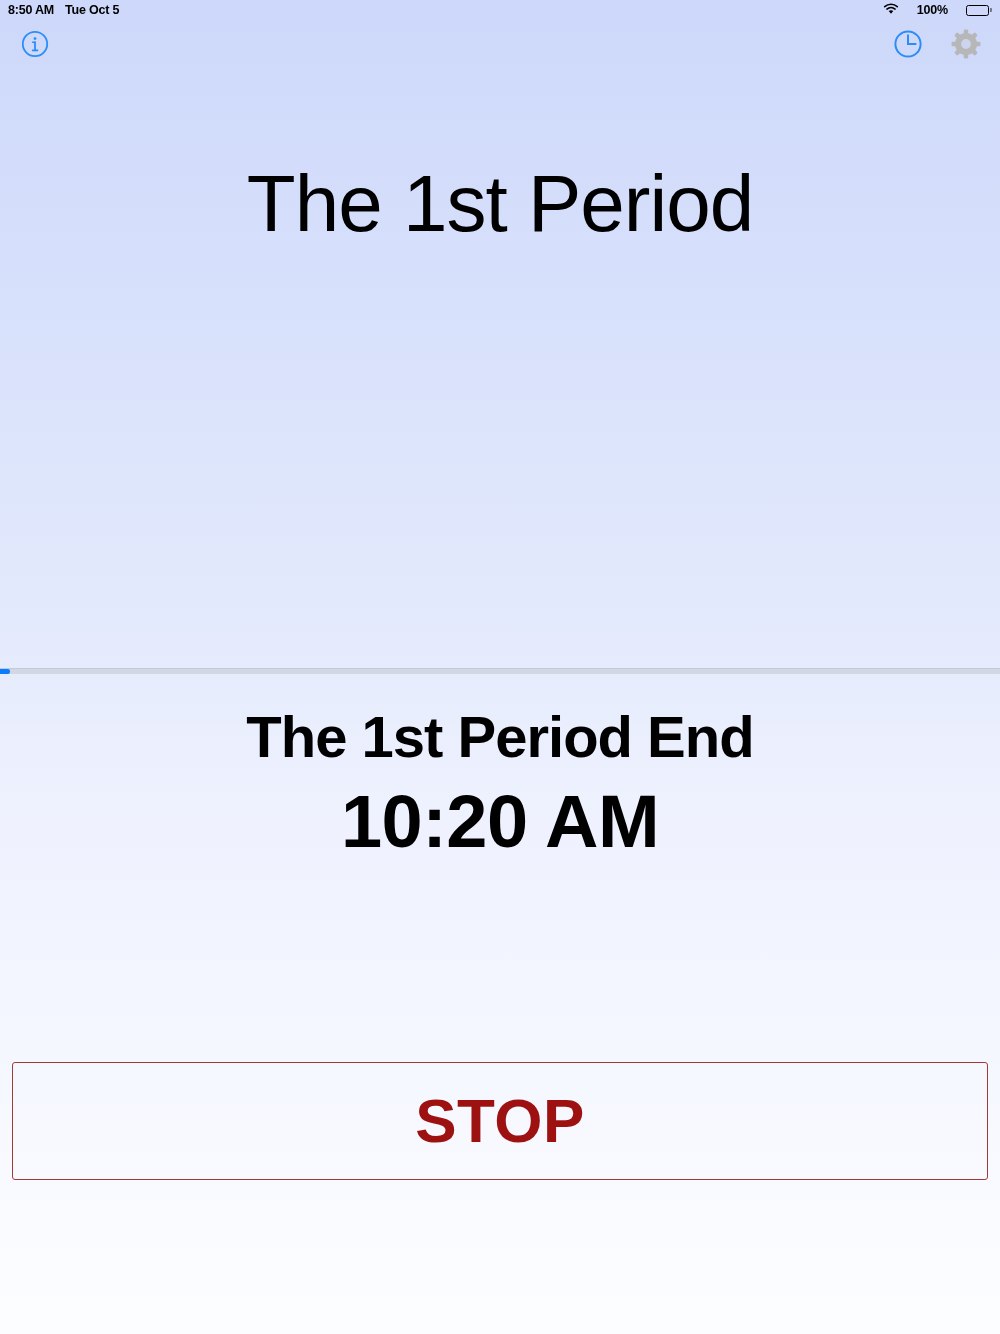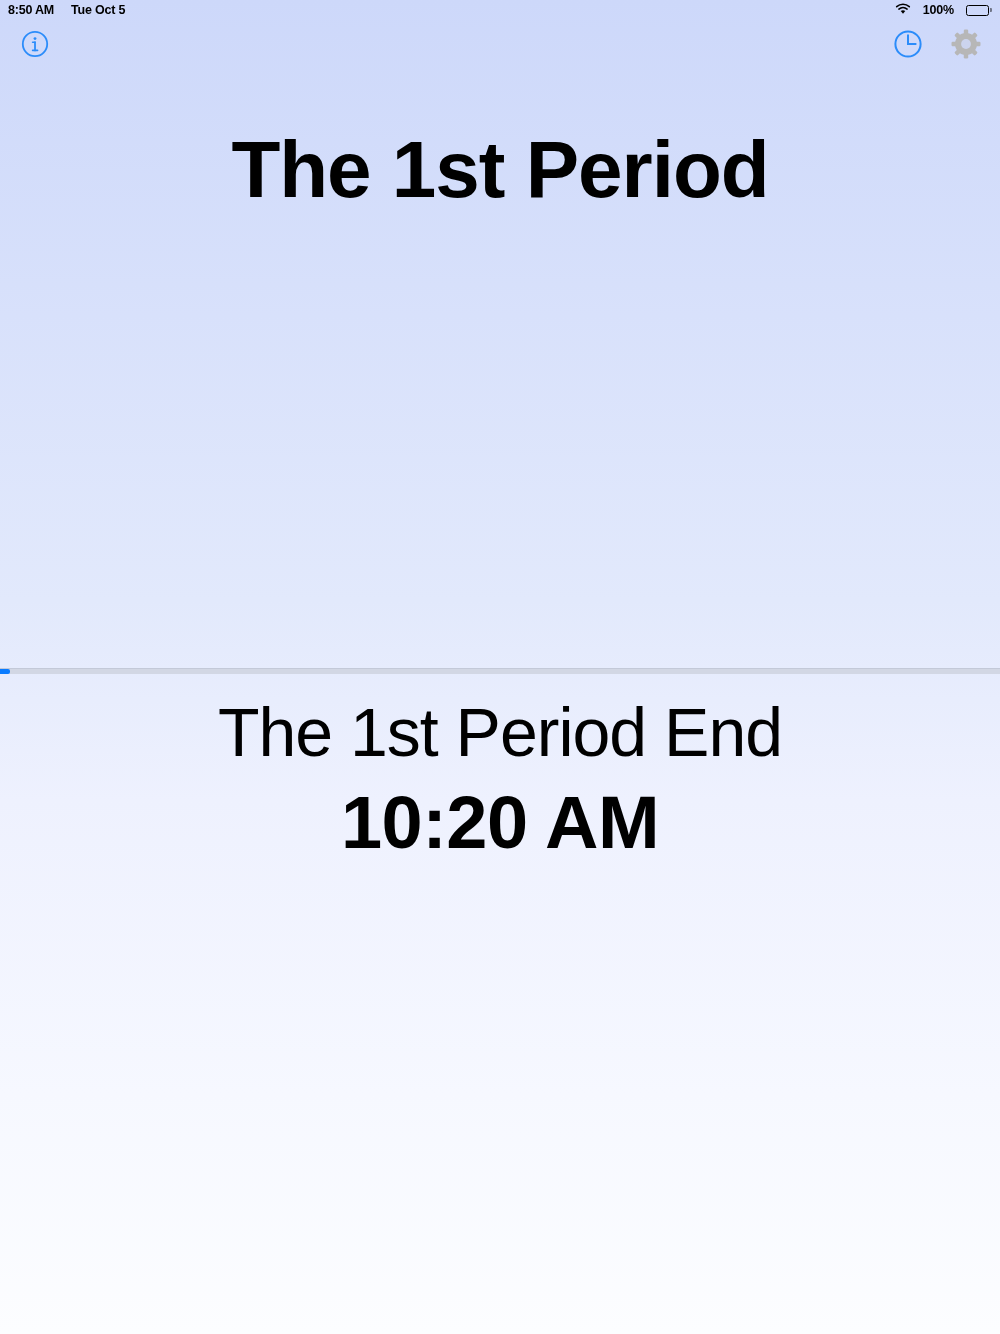--- a/index.html
+++ b/index.html
@@ -35,26 +35,26 @@
     justify-content: space-between;
     padding: 0 8px 0 8px;
     font-size: 12.5px;
     font-weight: bold;
     color: #000000;
     letter-spacing: -0.2px;
   }
   .status-left {
     display: flex;
     align-items: center;
-    gap: 17px;
+    gap: 11px;
   }
   .status-right {
     display: flex;
     align-items: center;
-    gap: 12px;
+    gap: 18px;
   }
   .wifi-icon { display: block; }
   .battery {
     display: flex;
     align-items: center;
   }
   .battery-body {
     width: 23px;
     height: 11px;
     border: 1px solid #000;
@@ -106,23 +106,23 @@
   
   .upper-panel {
     flex: 0 0 600px;
     display: flex;
     flex-direction: column;
     align-items: center;
     justify-content: flex-start;
     position: relative;
   }
   .period-title {
-    margin-top: 62px;
+    margin-top: 96px;
     font-size: 80px;
-    font-weight: 700;
+    font-weight: 400;
     color: #000000;
     letter-spacing: -1px;
     line-height: 1;
     white-space: nowrap;
   }
   .countdown {
     margin-top: 72px;
     font-size: 285px;
     font-weight: 200;
     color: #000000;
@@ -152,23 +152,23 @@
 
   
   .lower-panel {
     flex: 1 1 auto;
     display: flex;
     flex-direction: column;
     align-items: center;
     position: relative;
   }
   .end-label {
-    margin-top: 24px;
-    font-size: 68px;
-    font-weight: 400;
+    margin-top: 33px;
+    font-size: 58px;
+    font-weight: 700;
     color: #000000;
     letter-spacing: -1px;
     line-height: 1.02;
     white-space: nowrap;
   }
   .end-time {
     margin-top: 18px;
     font-size: 74px;
     font-weight: 700;
     color: #000000;
@@ -269,15 +269,18 @@
   </div>
 
   <div class="progress-wrap">
     <div class="progress-fill" style="width: 10px;"></div>
   </div>
 
   <div class="lower-panel">
     <div class="end-label">The 1st Period End</div>
     <div class="end-time">10:20 AM</div>
 
+    <button class="stop-button">
+      <span class="stop-label">STOP</span>
+    </button>
   </div>
 
 </div>
 
 </body></html>

